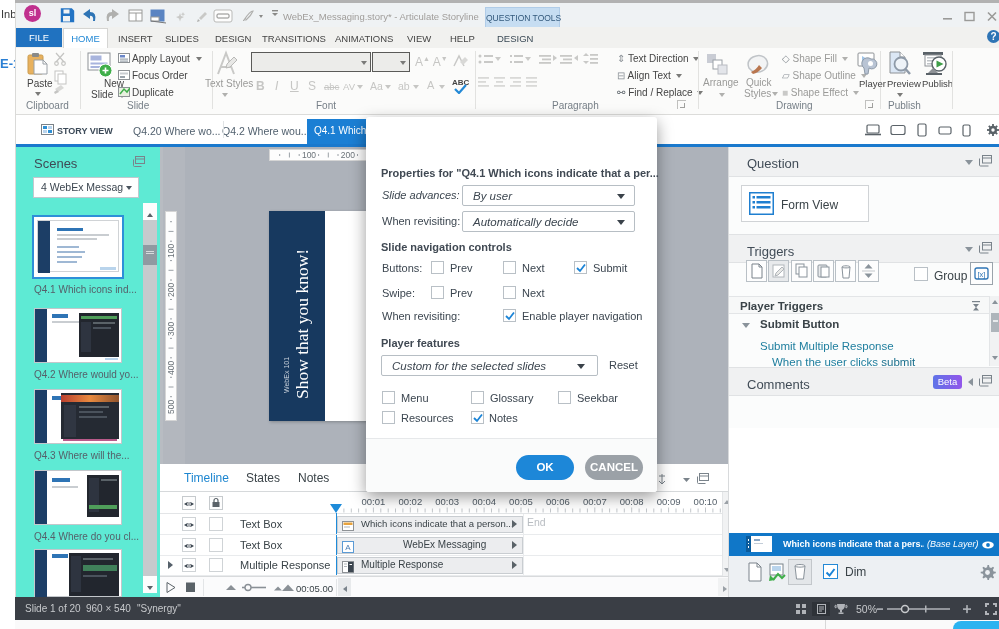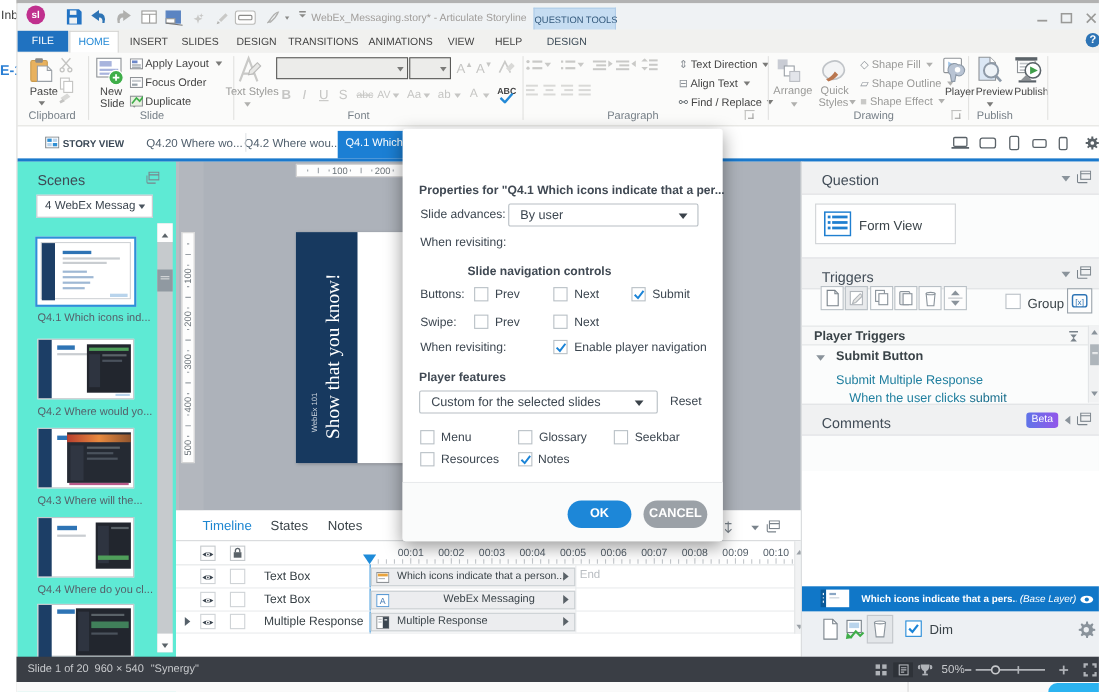--- a/index.html
+++ b/index.html
@@ -119,21 +119,21 @@
   <div class="gdiv" style="left:64px;"></div>
 
   <svg class="abs" style="left:71px;top:3px;" width="26" height="27" viewBox="0 0 26 27">
       <rect x="1" y="2" width="22" height="17" fill="#fff" stroke="#8e9296"></rect>
       <rect x="3.5" y="4.5" width="11" height="5" fill="#a8b4dd"></rect>
       <rect x="3.5" y="11.5" width="17" height="2" fill="#a8b4dd"></rect>
       <rect x="3.5" y="15" width="17" height="2" fill="#a8b4dd"></rect>
       <circle cx="18.5" cy="19.5" r="6.5" fill="#3fae49" stroke="#fff"></circle>
       <path d="M18.5 16.5 v6 M15.5 19.5 h6" stroke="#fff" stroke-width="1.6"></path>
     </svg>
-  <div class="ritem" style="left:75px;top:30px;">New</div>
+  <div class="ritem" style="left:88px;top:30px;">New</div>
   <div class="ritem" style="left:75px;top:41px;">Slide</div>
     <div class="abs car" style="left:103px;top:46px;"></div>
   <svg class="abs" style="left:102px;top:5px;" width="12" height="44" viewBox="0 0 12 44">
     <g>
         <rect x="0.5" y="0.5" width="11" height="9" fill="#fff" stroke="#8e9296"></rect>
         <rect x="2" y="2" width="5" height="2.5" fill="#6b87c9"></rect>
         <rect x="2" y="5.5" width="8" height="1.2" fill="#9aa3ab"></rect>
         <rect x="2" y="7.5" width="8" height="1.2" fill="#9aa3ab"></rect>
       </g>
     <g>
@@ -644,20 +644,39 @@
   <div class="abs" style="left:201px;top:95px;width:152px;font-size:10px;color:#3a4348;white-space:nowrap;overflow:hidden;">Multiple Response</div>
   <div class="abs" style="left:352px;top:97px;width:0;height:0;border-top:4px solid transparent;border-bottom:4px solid transparent;border-left:5px solid #5a6268;"></div>
   <div class="abs" style="left:367px;top:52px;font-size:10.5px;color:#b9bdc2;">End</div>
   </div>
 
   <div class="abs" style="left:562px;top:28px;width:9px;height:84px;background:#f1f2f3;border-left:1px solid #e3e5e7;">
     <span style="position:absolute;left:1px;top:8px;width:0;height:0;border-left:3.5px solid transparent;border-right:3.5px solid transparent;border-bottom:4px solid #9aa0a6;"></span>
     <span style="position:absolute;left:1px;top:76px;width:0;height:0;border-left:3.5px solid transparent;border-right:3.5px solid transparent;border-top:4px solid #9aa0a6;"></span>
   </div>
 
+  <div class="abs" style="left:0;top:112px;width:571px;height:21px;background:#fbfbfc;border-top:1px solid #d8dadc;">
+    <svg class="abs" style="left:6px;top:5px;" width="32" height="11" viewBox="0 0 32 11">
+        <path d="M1 0.5 l8 5 -8 5z" fill="none" stroke="#5a6268"></path>
+        <rect x="20" y="0.5" width="9" height="9.5" fill="#5a6268"></rect>
+      </svg>
+    <div class="abs" style="left:43px;top:2px;width:1px;height:17px;background:#e3e5e7;"></div>
+    <svg class="abs" style="left:64px;top:5px;" width="110" height="11" viewBox="0 0 110 11">
+      <path d="M2 8 l5-5 5 5z" fill="#8a9096"></path>
+      <circle cx="24" cy="5.5" r="3" fill="none" stroke="#8a9096" stroke-width="1.4"></circle>
+        <line x1="27" y1="5.5" x2="42" y2="5.5" stroke="#8a9096" stroke-width="1.6"></line>
+        <line x1="18" y1="5.5" x2="21" y2="5.5" stroke="#8a9096" stroke-width="1.6"></line>
+      <path d="M50 8.5 l4-4 4 4z" fill="#8a9096"></path>
+        <path d="M58 9 l6-6.5 6 6.5z" fill="#8a9096"></path>
+    </svg>
+    <div class="abs" style="left:136px;top:6px;font-size:9.5px;color:#3a4348;">00:05.00</div>
+    <div class="abs" style="left:176px;top:2px;width:1px;height:17px;background:#e3e5e7;"></div>
+    <div class="abs" style="left:178px;top:1px;width:13px;height:18px;background:#e8eaec;text-align:center;"><span style="display:inline-block;width:0;height:0;border-top:3.5px solid transparent;border-bottom:3.5px solid transparent;border-right:4px solid #7a838b;margin-top:6px;"></span></div>
+    <div class="abs" style="left:558px;top:1px;width:13px;height:18px;background:#f1f2f3;text-align:center;"><span style="display:inline-block;width:0;height:0;border-top:3.5px solid transparent;border-bottom:3.5px solid transparent;border-left:4px solid #9aa0a6;margin-top:6px;"></span></div>
+  </div>
 </div>
 
 <div class="abs" id="rightpanel" style="left:728px;top:147px;width:271px;height:450px;background:#fbfcfc;border-left:1px solid #d8dadc;overflow:hidden;">
   <style>
     .phead { position:absolute; left:0; width:271px; background:#f0f1f2; border-top:1px solid #e0e2e4; border-bottom:1px solid #e0e2e4; }
     .phead .t { position:absolute; left:18px; top:9px; font-size:13px; color:#414c57; }
     .pcar { position:absolute; width:0; height:0; border-left:4px solid transparent; border-right:4px solid transparent; border-top:5px solid #8a939b; }
     .picon { position:absolute; }
   </style>
   <div class="phead" style="top:0px;height:30px;border-top:none;">
@@ -842,28 +861,29 @@
 
 <div class="abs" style="left:15px;top:620px;width:984px;height:9px;background:#fafafa;"></div>
 <div class="abs" style="left:825px;top:620px;width:1px;height:9px;background:#d8d8d8;"></div>
 <div class="abs" style="left:953px;top:621px;width:46px;height:8px;background:#2bb3f0;border-top-left-radius:8px;"></div>
 
 <div class="abs" id="dialog" style="left:366px;top:117px;width:291px;height:375px;background:#fff;border-radius:3px;box-shadow:0 5px 16px rgba(0,0,0,.4);font-size:11.5px;color:#3c4650;">
   <style>
     .cb { position:absolute; width:13px; height:13px; background:#fff; border:1px solid #b9c0c6; }
     .dlabel { position:absolute; font-size:11px; color:#3c4650; white-space:nowrap; }
     .dbold { position:absolute; font-size:11px; font-weight:bold; color:#404953; white-space:nowrap; }
-    .ddrop { position:absolute; background:#fff; border:1px solid #b7bec4; border-radius:2px; height:21px; line-height:20px; padding-left:10px; font-size:11.5px; color:#3c4650; }
+    .ddrop { position:absolute; background:#fff; border:1px solid #b7bec4; border-radius:2px; height:21px; line-height:20px; padding-left:10px; font-size:11.5px; color:#3c4650;font-style:italic; }
     .dcar { position:absolute; right:9px; top:8px; width:0; height:0; border-left:4px solid transparent; border-right:4px solid transparent; border-top:5px solid #3a424a; }
   </style>
   <div class="dbold" style="left:15px;top:50px;">Properties for "Q4.1 Which icons indicate that a per...</div>
-  <div class="dlabel" style="left:16px;top:72px;">Slide advances:</div>
+  <div class="dlabel" style="left:16px;top:72px;font-style:italic;">Slide advances:</div>
   <div class="ddrop" style="left:96px;top:68px;width:173px;">By user<span class="dcar"></span></div>
   <div class="dlabel" style="left:16px;top:98px;">When revisiting:</div>
-  <div class="dbold" style="left:15px;top:124px;margin-left:44px;">Slide navigation controls</div>
+  <div class="ddrop" style="left:96px;top:94px;width:173px;">Automatically decide<span class="dcar"></span></div>
+  <div class="dbold" style="left:15px;top:124px;">Slide navigation controls</div>
   <div class="dlabel" style="left:16px;top:145px;">Buttons:</div>
   <div class="cb" style="left:65px;top:144px;"></div>
     <div class="dlabel" style="left:84px;top:145px;">Prev</div>
   <div class="cb" style="left:137px;top:144px;"></div>
     <div class="dlabel" style="left:156px;top:145px;">Next</div>
   <div class="cb" style="left:208px;top:144px;"><svg width="12" height="12" viewBox="0 0 12 12">
         <path d="M2 6 l3 3 5-6.5" fill="none" stroke="#1b84d7" stroke-width="1.8"></path>
       </svg></div>
     <div class="dlabel" style="left:227px;top:145px;">Submit</div>
   <div class="dlabel" style="left:16px;top:170px;">Swipe:</div>

